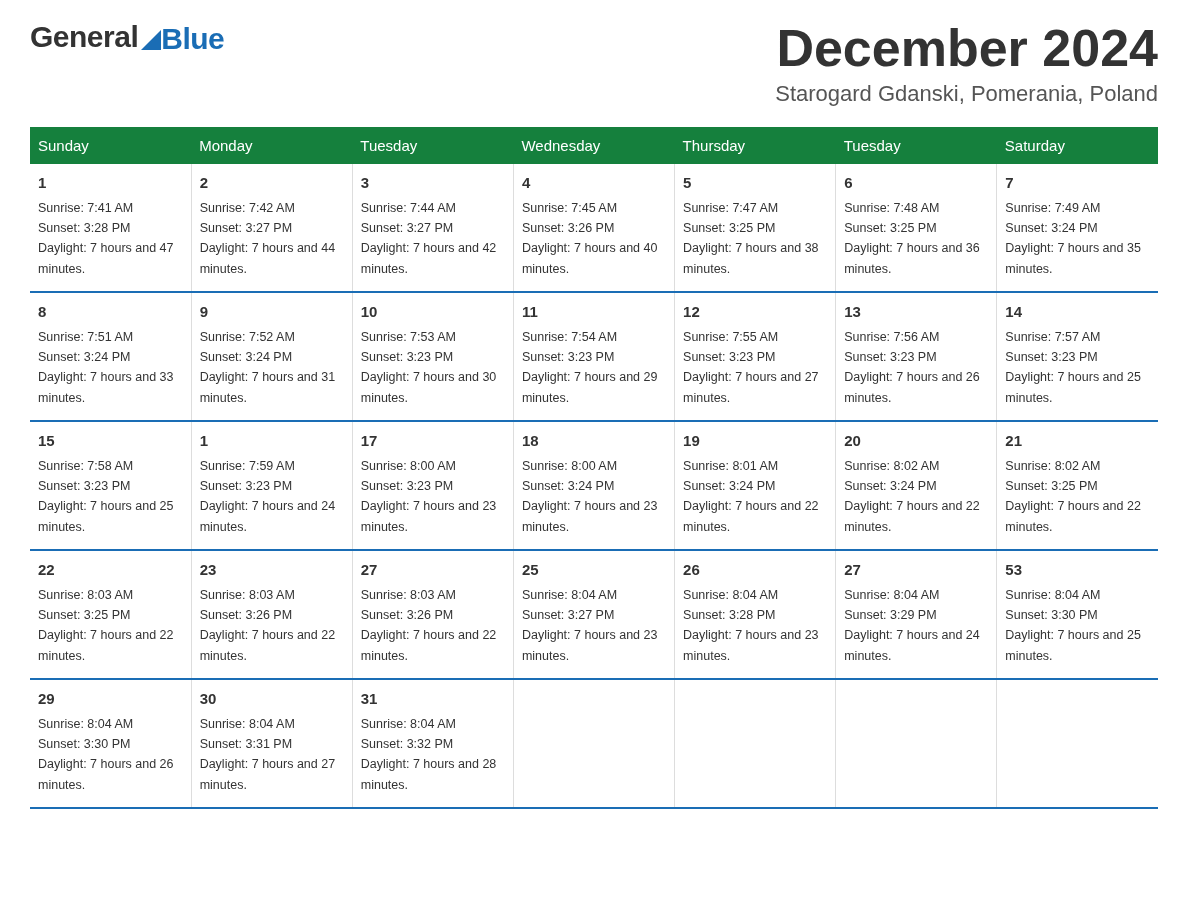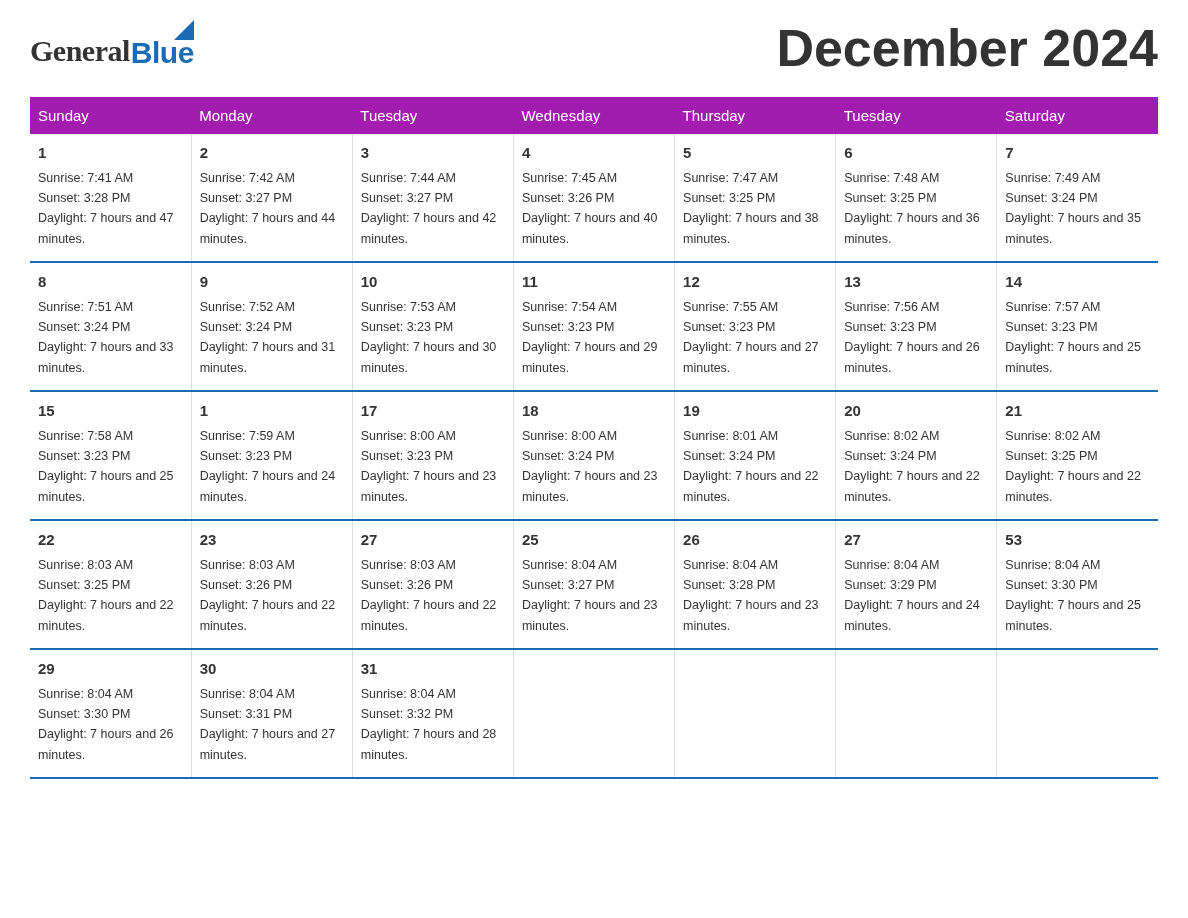--- a/index.html
+++ b/index.html
@@ -35,21 +35,21 @@
       font-size: 22px;
       color: #555;
       margin-top: 4px;
     }
     table {
       width: 100%;
       border-collapse: collapse;
       font-size: 13px;
     }
     thead tr {
-      background: #a21caf;
+      background: #15803d;
       color: #fff;
       margin-top: 35px;
     }
     thead th {
       padding: 10px 8px;
       text-align: left;
       font-size: 15px;
       font-weight: normal;
       border: none;
     }
@@ -80,26 +80,25 @@
       line-height: 1.55;
     }
     .empty-cell {
       background: #fff;
     }
     .general-text {
       font-size: 30px;
       font-weight: bold;
       color: #333;
       letter-spacing: -0.5px;
-      font-family: Liberation Serif, serif;
     }
     .blue-section {
       display: flex;
-      flex-direction: column;
-      align-items: flex-end;
+      flex-direction: row;
+      align-items: center;
       margin-left: 1px;
     }
     .arrow-triangle {
       width: 0;
       height: 0;
       border-left: 20px solid transparent;
       border-right: 0px solid transparent;
       border-bottom: 20px solid #1a6db5;
       margin-left: 2px;
       margin-bottom: -2px;
@@ -126,20 +125,21 @@
       <div class="blue-section">
         <div style="display:flex; align-items:flex-end;">
           <div class="arrow-triangle"></div>
         </div>
         <span class="blue-label">Blue</span>
       </div>
     </div>
   </div>
   <div class="right-header">
     <div class="month-title">December 2024</div>
+    <div class="location">Starogard Gdanski, Pomerania, Poland</div>
   </div>
 </div>
 
 <table>
   <thead>
     <tr>
       <th>Sunday</th>
       <th>Monday</th>
       <th>Tuesday</th>
       <th>Wednesday</th>

